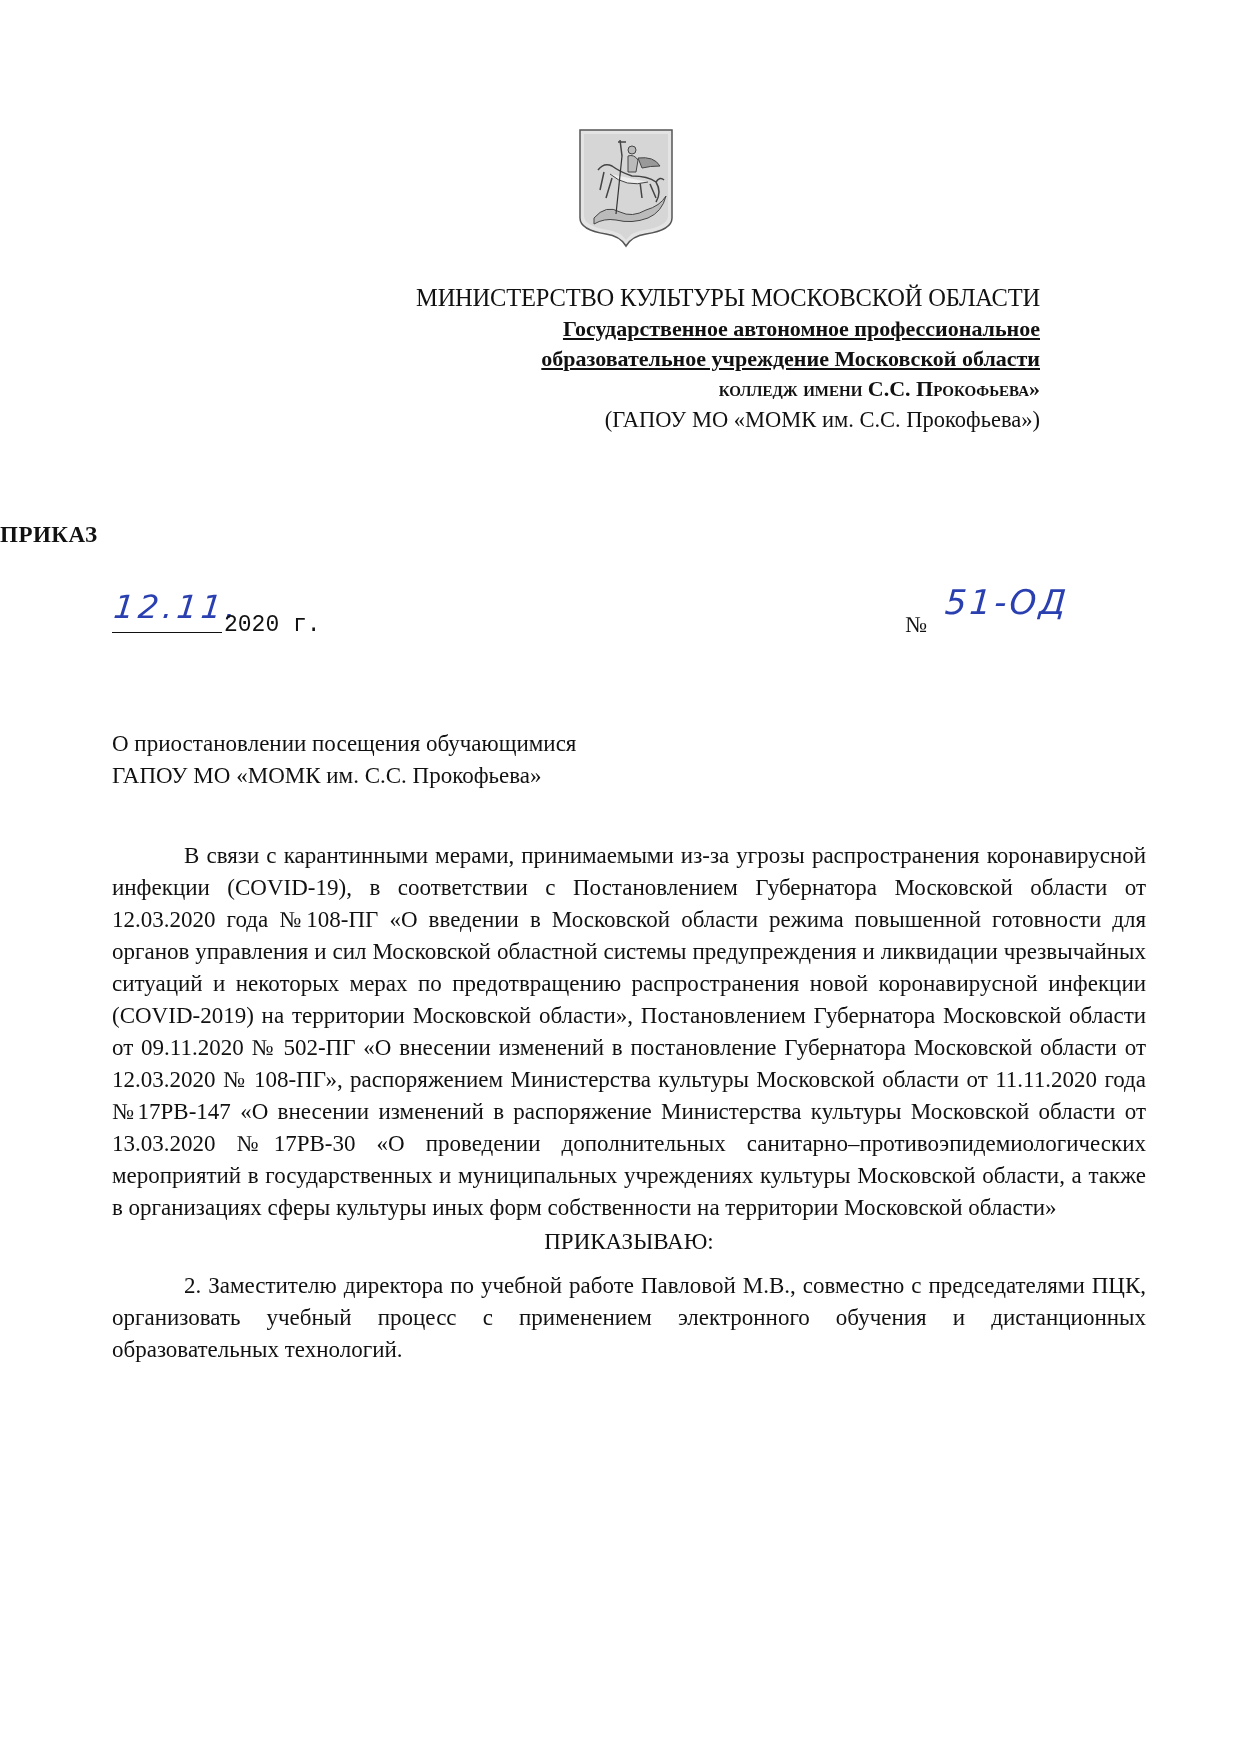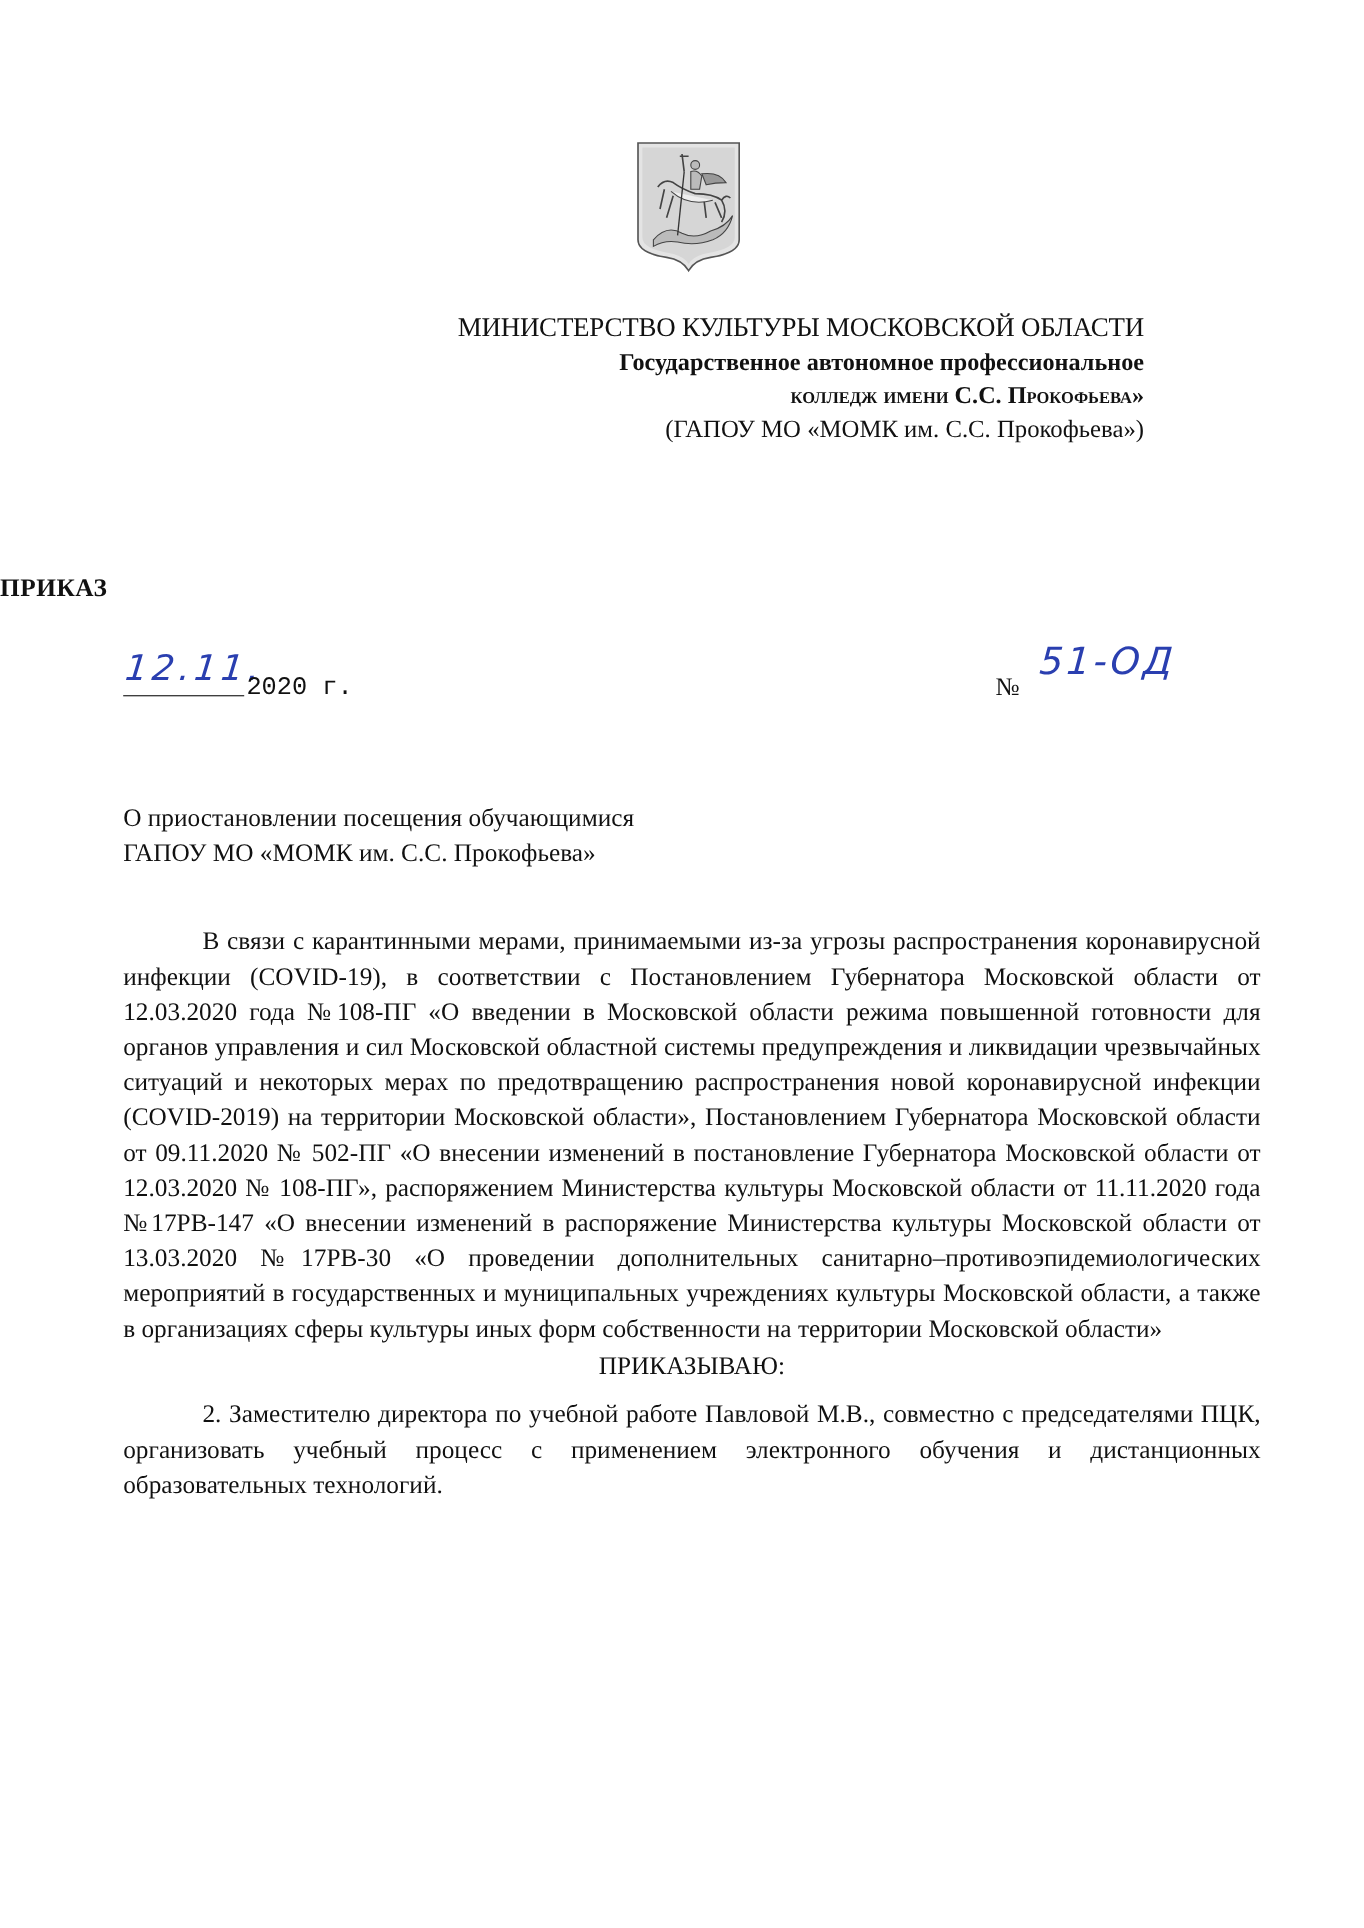--- a/index.html
+++ b/index.html
@@ -4,21 +4,21 @@
 <style>
   html, body { margin: 0; padding: 0; background: #ffffff; }
   body { width: 1240px; height: 1753px; position: relative; overflow: hidden;
          font-family: "Liberation Serif", "DejaVu Serif", serif; color: #111; }
   .page { position: absolute; left: 0; top: 0; width: 1240px; height: 1753px; }
 
   .emblem { position: absolute; left: 575px; left: 576px; top: 126px; width: 100px; height: 122px; }
 
   .header { position: absolute; left: 200px; width: 840px; top: 282px; text-align: right; }
   .header .ministry { font-size: 24.5px; line-height: 32px; letter-spacing: -0.2px; }
-  .header .org { font-size: 22px; line-height: 30px; font-weight: bold; }
+  .header .org { font-size: 22px; line-height: 30px; font-weight: bold; text-decoration: underline; }
   .header .sc { font-size: 22px; line-height: 30px; font-weight: bold; font-variant: small-caps; }
   .header .short { font-size: 22.5px; line-height: 32px; }
 
   .title { position: absolute; left: 0; width: 1240px; top: 522px; text-align: left;
            font-weight: bold; font-size: 23px; letter-spacing: 0.5px; }
 
   .date-row { position: absolute; left: 112px; top: 612px; font-size: 23px; }
   .date-hand { position: absolute; left: 0; top: -22px; width: 110px; height: 42px; border-bottom: 1.5px solid #111; }
   .date-hand span { position: absolute; font-family: "DejaVu Sans", sans-serif; color: #2a3fb0;
                     font-size: 32px; font-style: italic; top: -2px; left: 2px; letter-spacing: 4px; transform: skewX(-6deg); }
@@ -58,20 +58,21 @@
       <path d="M34 48 Q50 62 72 56" fill="#eee" stroke="#444" stroke-width="1"></path>
 
       <path d="M18 92 Q30 78 44 86 Q56 92 70 84 Q84 80 90 70 Q86 86 72 92 Q56 98 40 94 Q28 92 18 98 Z" fill="#bbb" stroke="#444" stroke-width="1"></path>
       <path d="M46 30 L40 88" stroke="#333" stroke-width="1.2"></path>
     </svg>
   </div>
 
   <div class="header">
     <div class="ministry">МИНИСТЕРСТВО КУЛЬТУРЫ МОСКОВСКОЙ ОБЛАСТИ</div>
     <div class="org">Государственное автономное профессиональное</div>
+    <div class="org">образовательное учреждение Московской области</div>
     <div class="sc">колледж имени С.С. Прокофьева»</div>
     <div class="short">(ГАПОУ МО «МОМК им. С.С. Прокофьева»)</div>
   </div>
 
   <div class="title">ПРИКАЗ</div>
 
   <div class="date-row">
     <div class="date-hand">
       <span>12.11.</span>
     </div>

